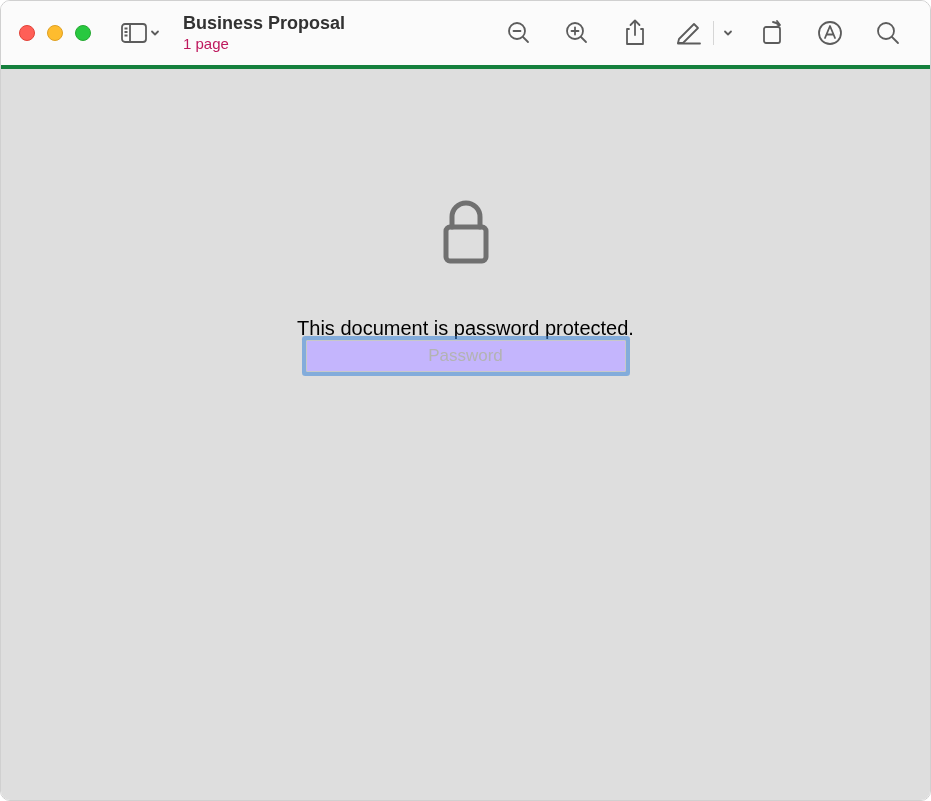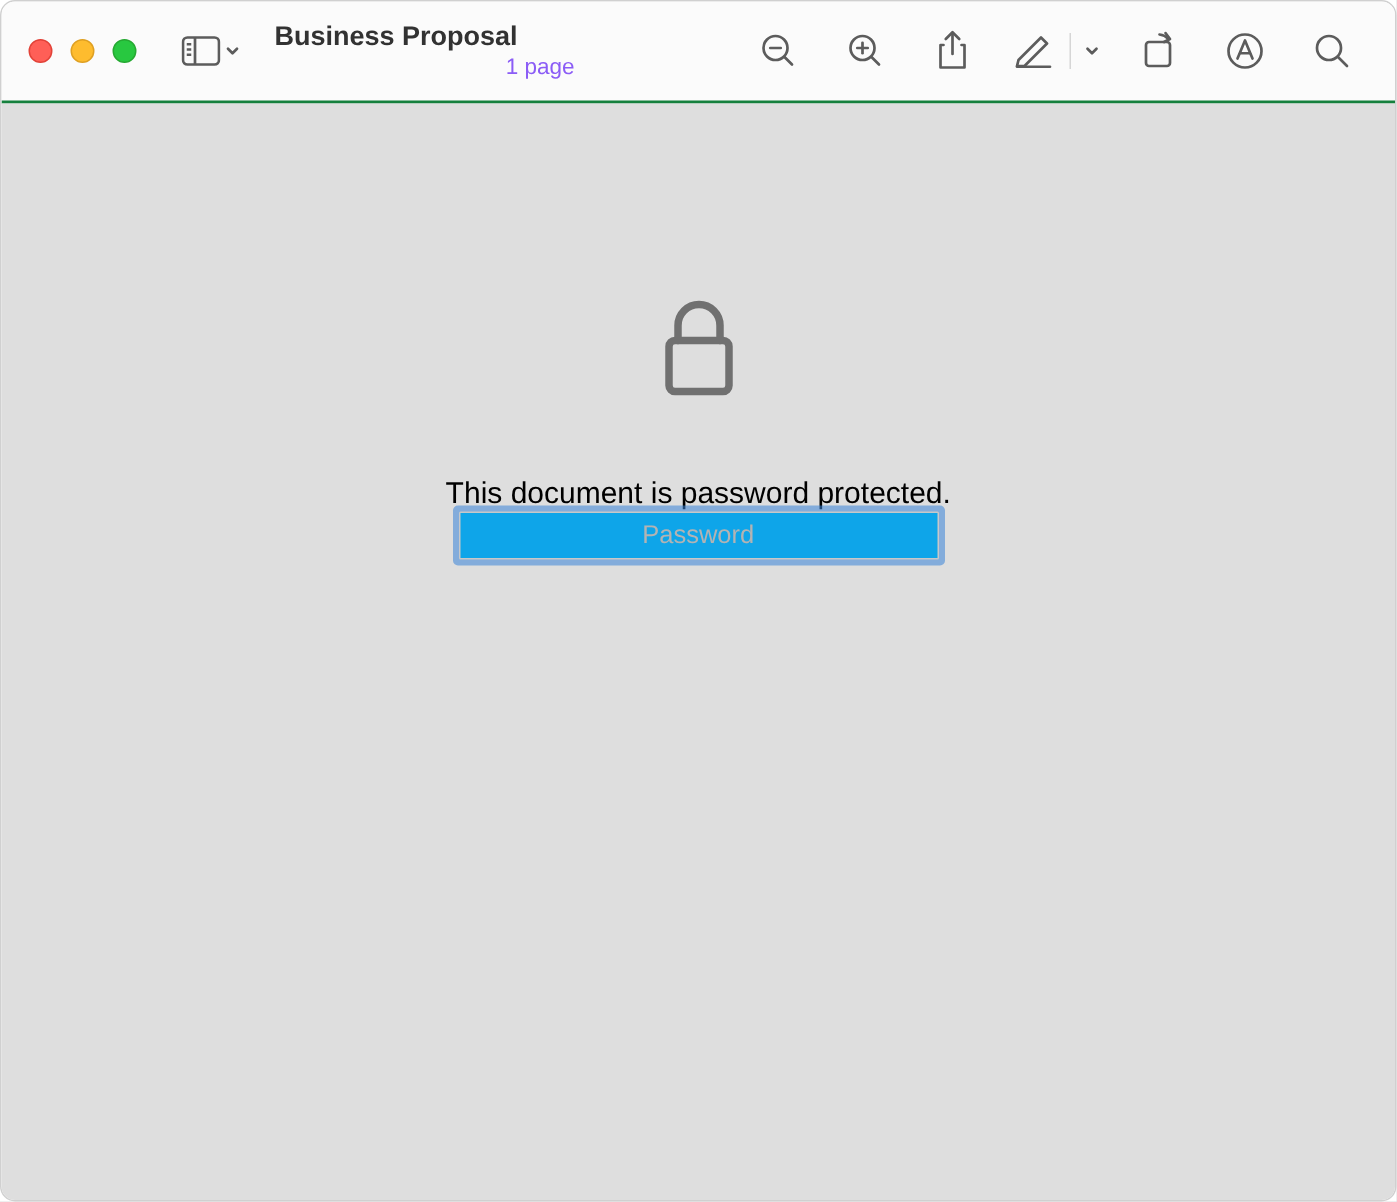--- a/index.html
+++ b/index.html
@@ -17,21 +17,21 @@
       border-radius: 10px;
       border: 1px solid #d0d0d0;
     }
 
     .titlebar {
       height: 68px;
       display: flex;
       align-items: center;
       padding: 0 18px;
       background: #fbfbfb;
-      border-bottom: 2px solid #15803d;
+      border-bottom: 4px solid #15803d;
     }
 
     .traffic-lights {
       display: flex;
       gap: 12px;
       align-items: center;
       margin-right: 30px;
     }
 
     .traffic-light {
@@ -74,24 +74,23 @@
 
     .doc-title {
       font-size: 18px;
       font-weight: 700;
       color: #323232;
       line-height: 1.2;
     }
 
     .doc-subtitle {
       font-size: 15px;
-      color: #8b5cf6;
+      color: #be185d;
       line-height: 1.2;
       margin-top: 1px;
-      text-align: right;
     }
 
     .spacer { flex: 1; }
 
     .toolbar-right {
       display: flex;
       align-items: center;
       gap: 10px;
     }
 
@@ -140,21 +139,21 @@
       font-size: 16px;
       color: #000000;
       text-align: center;
       margin-top: 10px;
       margin-bottom: 24px;
     }
 
     .pw-input {
       width: 320px;
       height: 32px;
-      background: #0ea5e9;
+      background: #c4b5fd;
       border: 1px solid #c8c8c8;
       box-shadow: 0 0 0 4px rgba(57, 131, 216, 0.55);
       border-radius: 1px;
       font-size: 17px;
       text-align: center;
       outline: none;
       color: #333;
     }
 
     .pw-input::placeholder {

